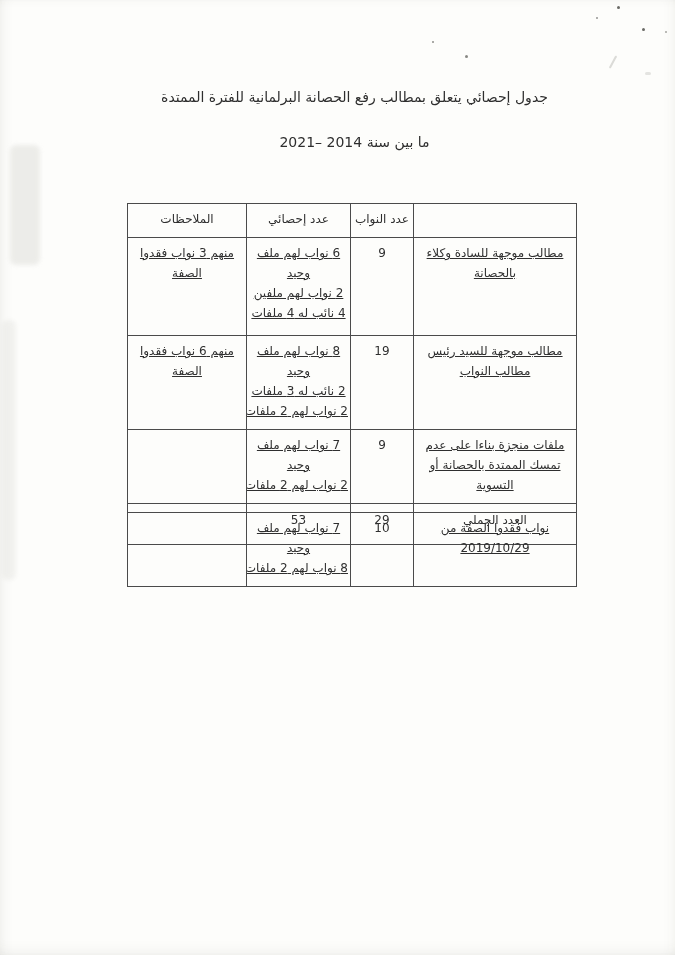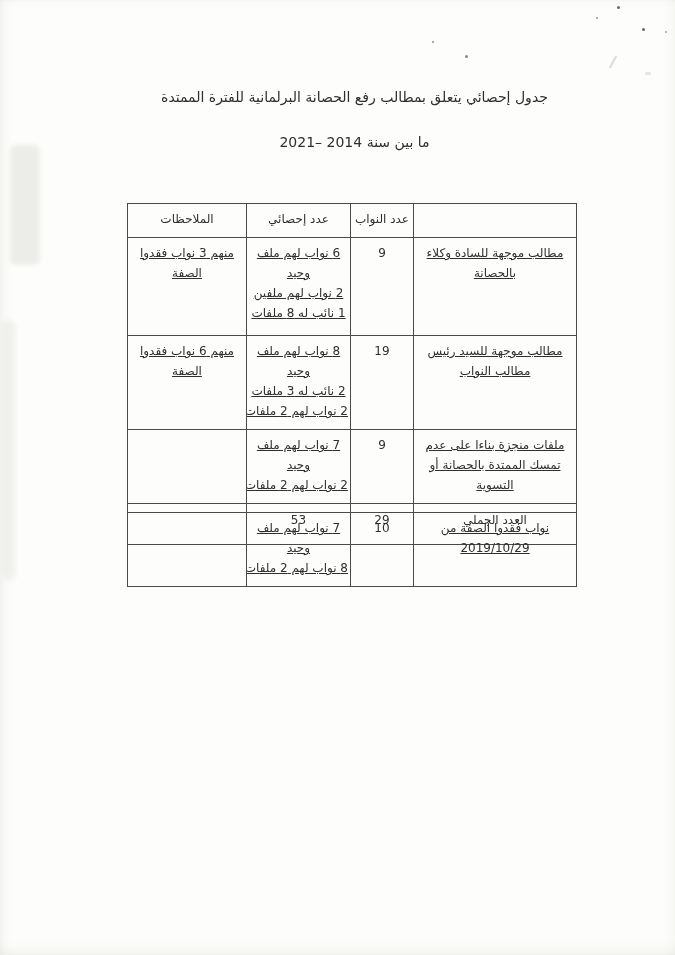--- a/index.html
+++ b/index.html
@@ -78,21 +78,21 @@
       <tr class="r1">
         <td>
           <div class="cline">مطالب موجهة للسادة وكلاء</div>
           <div class="cline">بالحصانة</div>
         </td>
         <td class="num">9</td>
         <td>
           <div class="cline">6 نواب لهم ملف</div>
           <div class="cline">وحيد</div>
           <div class="cline">2 نواب لهم ملفين</div>
-          <div class="cline">1 نائب له 8 ملفات</div>
+          <div class="cline">4 نائب له 4 ملفات</div>
         </td>
         <td>
           <div class="cline">منهم 3 نواب فقدوا</div>
           <div class="cline">الصفة</div>
         </td>
       </tr>
 
       <tr class="r2">
         <td>
           <div class="cline">مطالب موجهة للسيد رئيس</div>

